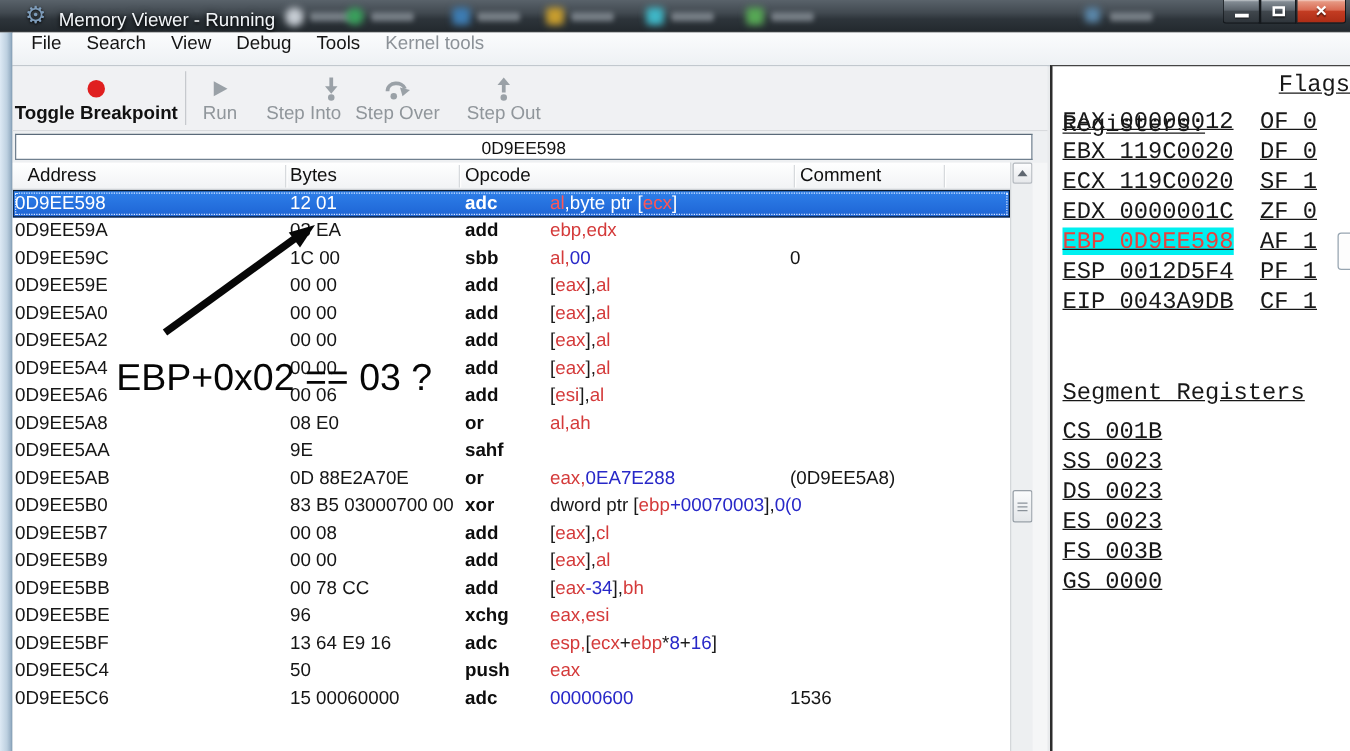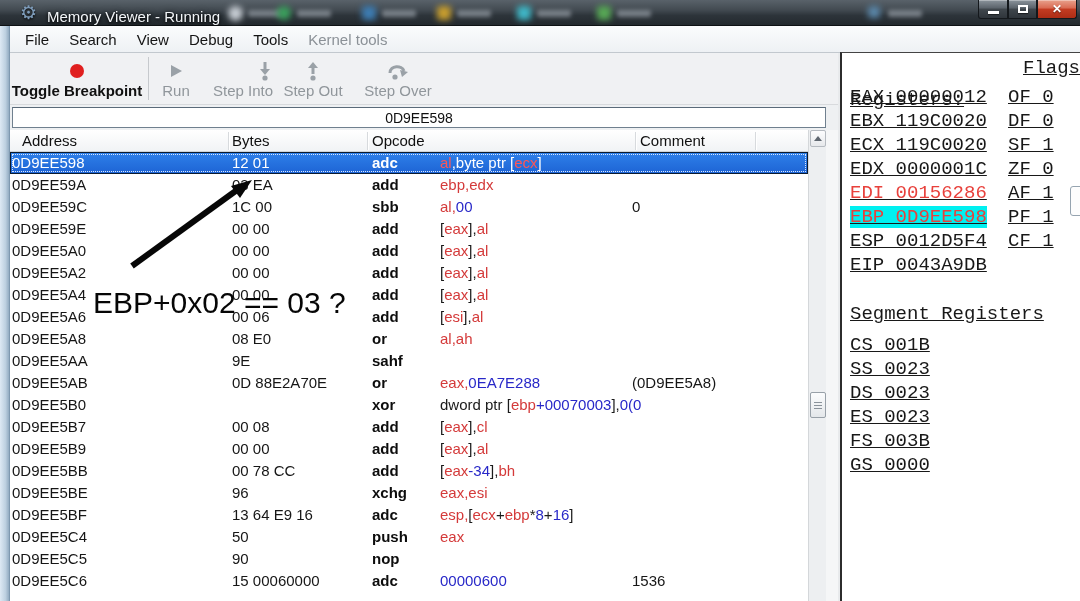--- a/index.html
+++ b/index.html
@@ -29,21 +29,21 @@
   .glyph-max { width:10px; height:8px; border:2px solid #fff; box-shadow:0 1px 1px rgba(0,0,0,.5); }
   .glyph-close { color:#fff; font-size:12px; font-weight:bold; text-shadow:0 1px 1px rgba(0,0,0,.5); line-height:1; }
 
   
   .frame-left { position:absolute; left:0; top:26px; width:10px; height:575px;
     background:linear-gradient(90deg,#dde9f4 0%,#bdd0e0 55%,#93acc2 90%,#6a869e 100%); }
 
   
   .menubar { position:absolute; left:10px; top:26px; width:1070px; height:27px;
     background:linear-gradient(180deg,#fbfcfd,#eef1f4); border-bottom:1px solid #c2c8ce;
-    display:flex; align-items:center; font-size:15px; }
+    display:flex; font-size:15px; }
   .menu-item { padding:0 10px; color:#141414; cursor:default; }
   .menu-item:first-child { margin-left:5px; }
   .menu-item.disabled { color:#8b9197; }
 
   
   .toolbar { position:absolute; left:10px; top:53px; width:828px; height:52px;
     background:#f0f1f3; border-bottom:1px solid #d8dadd; display:flex; align-items:stretch; }
   .tool-btn { display:flex; flex-direction:column; align-items:center; justify-content:flex-start;
     padding-top:7px; font-size:15px; color:#111; }
   .tool-btn .ticon { height:22px; display:flex; align-items:center; justify-content:center; }
@@ -178,39 +178,39 @@
       <div class="tool-btn disabled" style="width: 74px; align-items: flex-end;">
         <span class="ticon">
           <svg width="16" height="20">
             <line x1="8" y1="1" x2="8" y2="9" stroke="#9aa1a7" stroke-width="3"></line>
             <polygon points="3,8 13,8 8,14" fill="#9aa1a7"></polygon>
             <circle cx="8" cy="17" r="2.6" fill="#9aa1a7"></circle>
           </svg>
         </span>
         <span>Step Into</span>
       </div>
+      <div class="tool-btn disabled" style="width: 90px;">
+        <span class="ticon">
+          <svg width="22" height="20">
+            <path d="M3 12 C 3 4, 15 4, 17 10" fill="none" stroke="#9aa1a7" stroke-width="3"></path>
+            <polygon points="13,9 21,11 15,16" fill="#9aa1a7"></polygon>
+            <circle cx="8" cy="16" r="2.6" fill="#9aa1a7"></circle>
+          </svg>
+        </span>
+        <span>Step Over</span>
+      </div>
       <div class="tool-btn disabled" style="width: 80px;">
         <span class="ticon">
           <svg width="16" height="20">
             <polygon points="3,7 13,7 8,1" fill="#9aa1a7"></polygon>
             <line x1="8" y1="6" x2="8" y2="13" stroke="#9aa1a7" stroke-width="3"></line>
             <circle cx="8" cy="17" r="2.6" fill="#9aa1a7"></circle>
           </svg>
         </span>
         <span>Step Out</span>
-      </div>
-      <div class="tool-btn disabled" style="width: 90px;">
-        <span class="ticon">
-          <svg width="22" height="20">
-            <path d="M3 12 C 3 4, 15 4, 17 10" fill="none" stroke="#9aa1a7" stroke-width="3"></path>
-            <polygon points="13,9 21,11 15,16" fill="#9aa1a7"></polygon>
-            <circle cx="8" cy="16" r="2.6" fill="#9aa1a7"></circle>
-          </svg>
-        </span>
-        <span>Step Over</span>
       </div>
     </div>
 
   <div class="addr-strip"></div>
   <input class="addrbar" readonly="" value="0D9EE598" style="">
 
   <div class="tbl-header">
     <span class="hcell" style="left:12px">Address</span>
     <span class="hcell" style="left:222px">Bytes</span>
     <span class="hcell" style="left:362px">Opcode</span>
@@ -285,20 +285,21 @@
       </div>
       <div class="row">
         <span class="c-addr">0D9EE5AB</span>
         <span class="c-bytes">0D 88E2A70E</span>
         <span class="c-mnem">or</span>
         <span class="c-ops"><i class="op-reg">eax,</i><i class="op-num">0EA7E288</i></span>
         <span class="c-comment">(0D9EE5A8)</span>
       </div>
       <div class="row">
         <span class="c-addr">0D9EE5B0</span>
+        <span class="c-bytes">83 B5 03000700 00</span>
         <span class="c-mnem">xor</span>
         <span class="c-ops"><i class="op-punct">dword ptr [</i><i class="op-reg">ebp</i><i class="op-num">+00070003</i><i class="op-punct">],</i><i class="op-num">0(0</i></span>
       </div>
       <div class="row">
         <span class="c-addr">0D9EE5B7</span>
         <span class="c-bytes">00 08</span>
         <span class="c-mnem">add</span>
         <span class="c-ops"><i class="op-punct">[</i><i class="op-reg">eax</i><i class="op-punct">],</i><i class="op-reg">cl</i></span>
       </div>
       <div class="row">
@@ -323,26 +324,20 @@
         <span class="c-addr">0D9EE5BF</span>
         <span class="c-bytes">13 64 E9 16</span>
         <span class="c-mnem">adc</span>
         <span class="c-ops"><i class="op-reg">esp,</i><i class="op-punct">[</i><i class="op-reg">ecx</i><i class="op-punct">+</i><i class="op-reg">ebp</i><i class="op-punct">*</i><i class="op-num">8</i><i class="op-punct">+</i><i class="op-num">16</i><i class="op-punct">]</i></span>
       </div>
       <div class="row">
         <span class="c-addr">0D9EE5C4</span>
         <span class="c-bytes">50</span>
         <span class="c-mnem">push</span>
         <span class="c-ops"><i class="op-reg">eax</i></span>
-      </div>
-      <div class="row">
-        <span class="c-addr">0D9EE5C5</span>
-        <span class="c-bytes">90</span>
-        <span class="c-mnem">nop</span>
-        <span class="c-ops"></span>
       </div>
       <div class="row">
         <span class="c-addr">0D9EE5C6</span>
         <span class="c-bytes">15 00060000</span>
         <span class="c-mnem">adc</span>
         <span class="c-ops"><i class="op-num">00000600</i></span>
         <span class="c-comment">1536</span>
       </div>
     </div>
 
@@ -357,21 +352,20 @@
   <div class="gutter"></div>
 
   <div class="regpanel">
     <div class="rp-head" style="left:8px; top:4px;margin-top:32px;">Registers:</div>
     <div class="rp-head" style="left:166px; top:4px;margin-left:15px;">Flags</div>
     <div class="rp-col" style="left:8px; top:32px;" id="reg-list">
         <div class="rp-line"><span>EAX 00000012</span></div>
         <div class="rp-line"><span>EBX 119C0020</span></div>
         <div class="rp-line"><span>ECX 119C0020</span></div>
         <div class="rp-line"><span>EDX 0000001C</span></div>
-        <div class="rp-line"><span class="reg-changed">EDI 00156286</span></div>
         <div class="rp-line"><span class="reg-highlight">EBP 0D9EE598</span></div>
         <div class="rp-line"><span>ESP 0012D5F4</span></div>
         <div class="rp-line"><span>EIP 0043A9DB</span></div>
       </div>
     <div class="rp-col" style="left:166px; top:32px;" id="flag-list">
         <div class="rp-line">OF 0</div>
         <div class="rp-line">DF 0</div>
         <div class="rp-line">SF 1</div>
         <div class="rp-line">ZF 0</div>
         <div class="rp-line">AF 1</div>

